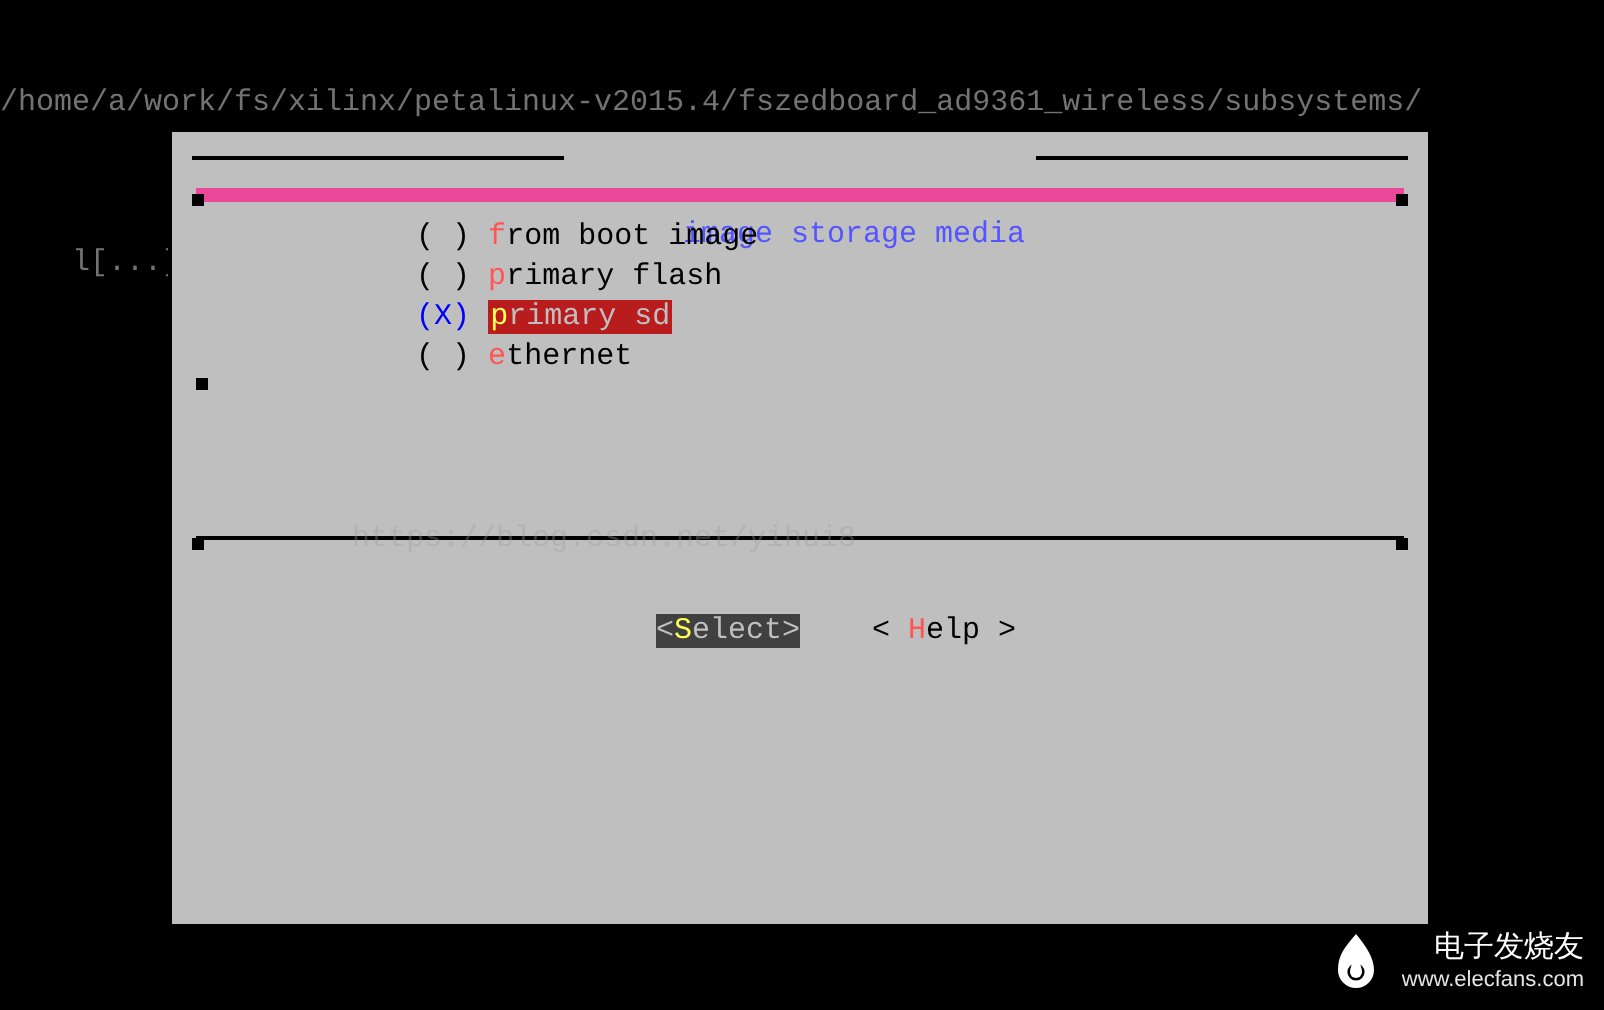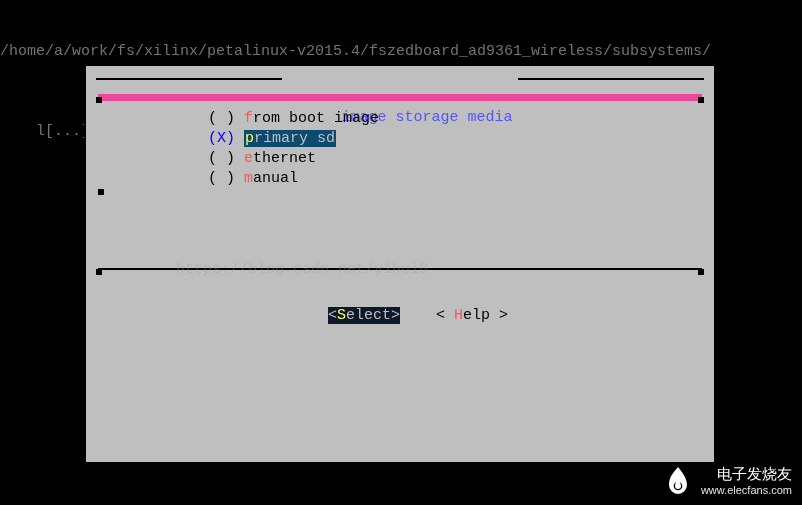--- a/index.html
+++ b/index.html
@@ -72,39 +72,39 @@
   .list-box::before,.list-box::after{
     content:"";position:absolute;background:#000;height:6px;width:6px;
   }
   .list-box::before{top:-4px;left:-2px;box-shadow:602px 0 0 0 #000, 0 172px 0 0 #000, 602px 172px 0 0 #000;}
   .opt{
     white-space:pre;
     color:#000;
     padding-left:110px;
   }
   .hk{color:#ff5555;}
-  .sel-bg{background:#0c4a6e;color:#bfbfbf;padding:0 1px;font-family:Liberation Mono, monospace;}
+  .sel-bg{background:#b91c1c;color:#bfbfbf;padding:0 1px;font-family:Liberation Mono, monospace;}
   .sel-row{color:#0000ff;}
   .sel-row .hk{color:#ffff55;}
   .watermark{
     position:absolute;
     left:176px;top:260px;
     color:#9b9b9b;
     font-size:15px;
     white-space:pre;
     opacity:.35;
     pointer-events:none;
   }
   .button-row{
     margin-top:36px;
     text-align:center;
     white-space:pre;
     color:#000;
   }
-  .btn-sel{background:#0f172a;color:#bfbfbf;padding:0 0;}
+  .btn-sel{background:#404040;color:#bfbfbf;padding:0 0;}
   .btn-sel .hk{color:#ffff55;}
   .btn{color:#000;}
   .btn .hk{color:#ff5555;}
   .brand{
     position:absolute;
     right:10px;bottom:6px;
     display:flex;align-items:center;gap:8px;
     font-family:"Microsoft YaHei","SimHei",sans-serif;
     font-size:14px;line-height:16px;
     color:#fff;text-align:left;
@@ -128,23 +128,23 @@
   <div class="shadow"></div>
   <div class="dialog">
     <div class="title-row">
       <div class="title-line-left"></div>
       <span class="title-text">image storage media</span>
       <div class="title-line-right"></div>
     </div>
 
     <div class="list-box">
       <div class="opt">(<span> </span>) <span class="hk">f</span><span>rom boot image</span></div>
+      <div class="opt">(<span> </span>) <span class="hk">p</span><span>rimary flash</span></div>
       <div class="opt sel-row"><span>(</span><span>X</span><span>)</span> <span class="sel-bg"><span class="hk">p</span><span>rimary sd</span></span></div>
       <div class="opt">(<span> </span>) <span class="hk">e</span><span>thernet</span></div>
-      <div class="opt">(<span> </span>) <span class="hk">m</span><span>anual</span></div>
     </div>
 
     <div class="button-row">    <span class="btn-sel"><span>&lt;</span><span class="hk">S</span><span>elect&gt;</span></span><span>    </span><span class="btn"><span>&lt; </span><span class="hk">H</span><span>elp &gt;</span></span></div>
   </div>
 </div>
 
 <div class="watermark">https://blog.csdn.net/yihui8</div>
 
 <div class="brand">
   <span>

